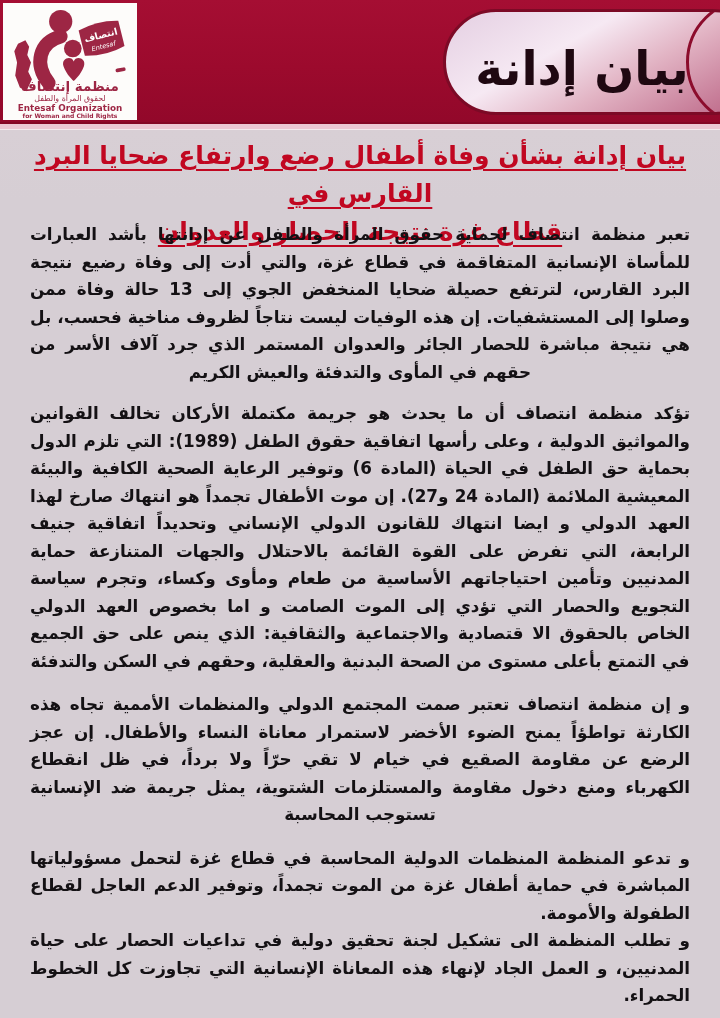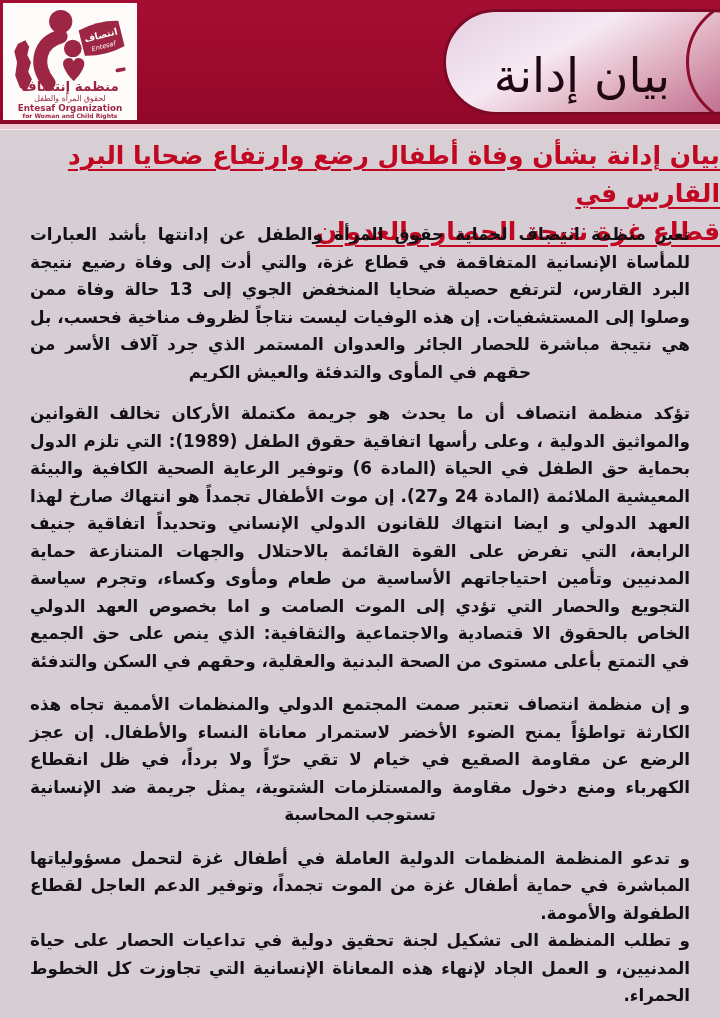--- a/index.html
+++ b/index.html
@@ -15,25 +15,25 @@
   
   .logo-box{position:absolute;top:3px;left:3px;width:134px;height:117px;
         background:#fdfcfa;box-shadow:0 0 0 1px #b8side;}
   .logo-box svg{display:block;}
   
   .pill{position:absolute;top:9px;left:443px;width:322px;height:106px;
         border-radius:54px;border:3px solid #7c0a26;box-sizing:border-box;overflow:hidden;
         background:linear-gradient(150deg,#e4cfe2 0%,#f6e9f3 36%,#e2b4c4 60%,#b85e80 100%);}
   .pill-arc{position:absolute;top:-14px;left:240px;width:128px;height:128px;border-radius:50%;
         border:3px solid #8c0c2c;box-sizing:border-box;}
-  .badge-text{position:absolute;top:13px;left:0;width:272px;height:100%;
+  .badge-text{position:absolute;top:6px;left:0;width:272px;height:100%;
         display:flex;align-items:center;justify-content:center;
-        direction:rtl;font-size:47px;color:#1f0811;letter-spacing:-1px;}
+        direction:rtl;font-size:47px;color:#1f0811;letter-spacing:-1px;font-weight:bold;}
   
-  .title{position:absolute;top:137px;left:0;width:720px;text-align:right;direction:rtl;
+  .title{position:absolute;top:137px;left:0;width:720px;text-align:center;direction:rtl;
         color:#c10721;font-weight:bold;font-size:25px;line-height:38px;}
   .title span{display:block;}
   .title u{text-decoration:underline;text-decoration-thickness:2px;text-underline-offset:5px;}
   
   .bodytext{position:absolute;top:221px;left:30px;width:660px;direction:rtl;
         color:#141114;font-weight:bold;font-size:16.8px;line-height:27.5px;}
   .bodytext p{margin:0;}
   .p-jc{text-align:justify;text-align-last:center;}
   .p-jr{text-align:justify;text-align-last:right;}
   .mb1{margin-bottom:14px !important;}
@@ -80,18 +80,18 @@
 
   <div class="title">
     <span><u>بيان إدانة بشأن وفاة أطفال رضع وارتفاع ضحايا البرد القارس في</u></span>
     <span><u>قطاع غزة نتيجة الحصار والعدوان</u></span>
   </div>
 
   <div class="bodytext">
     <p class="p-jc mb1">تعبر منظمة انتصاف لحماية حقوق المرأة والطفل عن إدانتها بأشد العبارات للمأساة الإنسانية المتفاقمة في قطاع غزة، والتي أدت إلى وفاة رضيع نتيجة البرد القارس، لترتفع حصيلة ضحايا المنخفض الجوي إلى 13 حالة وفاة ممن وصلوا إلى المستشفيات. إن هذه الوفيات ليست نتاجاً لظروف مناخية فحسب، بل هي نتيجة مباشرة للحصار الجائر والعدوان المستمر الذي جرد آلاف الأسر من حقهم في المأوى والتدفئة والعيش الكريم</p>
     <p class="p-jc mb2">تؤكد منظمة انتصاف أن ما يحدث هو جريمة مكتملة الأركان تخالف القوانين والمواثيق الدولية ، وعلى رأسها اتفاقية حقوق الطفل (1989): التي تلزم الدول بحماية حق الطفل في الحياة (المادة 6) وتوفير الرعاية الصحية الكافية والبيئة المعيشية الملائمة (المادة 24 و27). إن موت الأطفال تجمداً هو انتهاك صارخ لهذا العهد الدولي و ايضا انتهاك للقانون الدولي الإنساني وتحديداً اتفاقية جنيف الرابعة، التي تفرض على القوة القائمة بالاحتلال والجهات المتنازعة حماية المدنيين وتأمين احتياجاتهم الأساسية من طعام ومأوى وكساء، وتجرم سياسة التجويع والحصار التي تؤدي إلى الموت الصامت و اما بخصوص العهد الدولي الخاص بالحقوق الا قتصادية والاجتماعية والثقافية: الذي ينص على حق الجميع في التمتع بأعلى مستوى من الصحة البدنية والعقلية، وحقهم في السكن والتدفئة</p>
     <p class="p-jc mb2">و إن منظمة انتصاف تعتبر صمت المجتمع الدولي والمنظمات الأممية تجاه هذه الكارثة تواطؤاً يمنح الضوء الأخضر لاستمرار معاناة النساء والأطفال. إن عجز الرضع عن مقاومة الصقيع في خيام لا تقي حرّاً ولا برداً، في ظل انقطاع الكهرباء ومنع دخول مقاومة والمستلزمات الشتوية، يمثل جريمة ضد الإنسانية تستوجب المحاسبة</p>
-    <p class="p-jr">و تدعو المنظمة المنظمات الدولية العاملة في أطفال غزة لتحمل مسؤولياتها المباشرة في حماية أطفال غزة من الموت تجمداً، وتوفير الدعم العاجل لقطاع الطفولة والأمومة.</p>
+    <p class="p-jr">و تدعو المنظمة المنظمات الدولية المحاسبة في قطاع غزة لتحمل مسؤولياتها المباشرة في حماية أطفال غزة من الموت تجمداً، وتوفير الدعم العاجل لقطاع الطفولة والأمومة.</p>
     <p class="p-jr">و تطلب المنظمة الى تشكيل لجنة تحقيق دولية في تداعيات الحصار على حياة المدنيين، و العمل الجاد لإنهاء هذه المعاناة الإنسانية التي تجاوزت كل الخطوط الحمراء.</p>
 
   </div>
 
 </div>
 
 </body></html>

